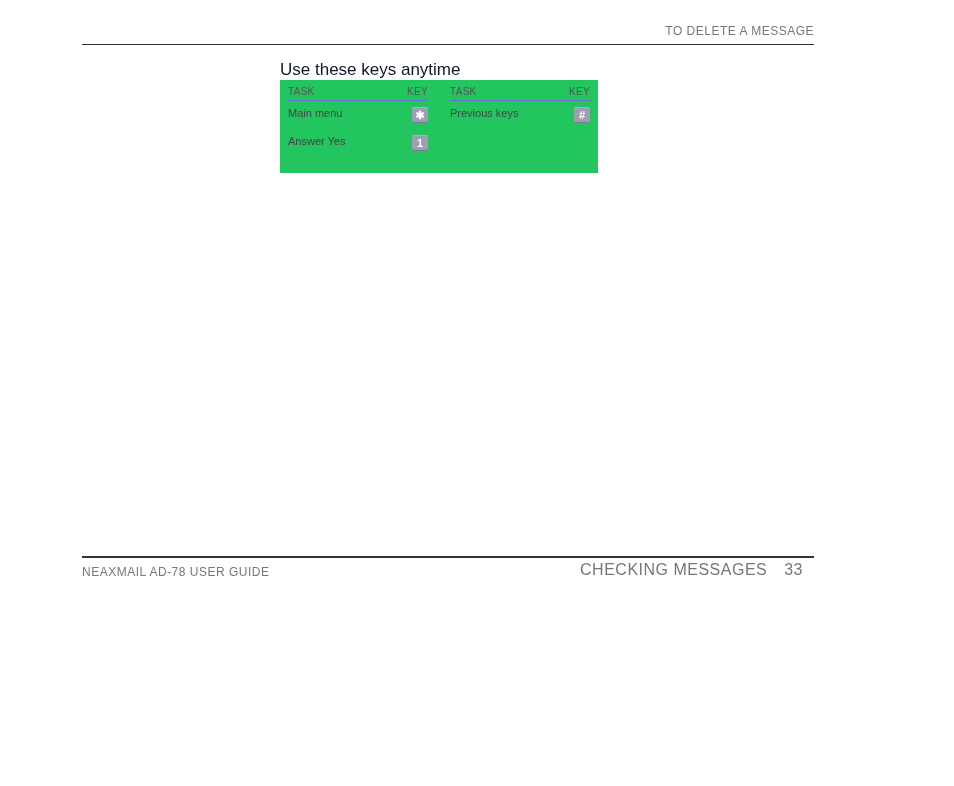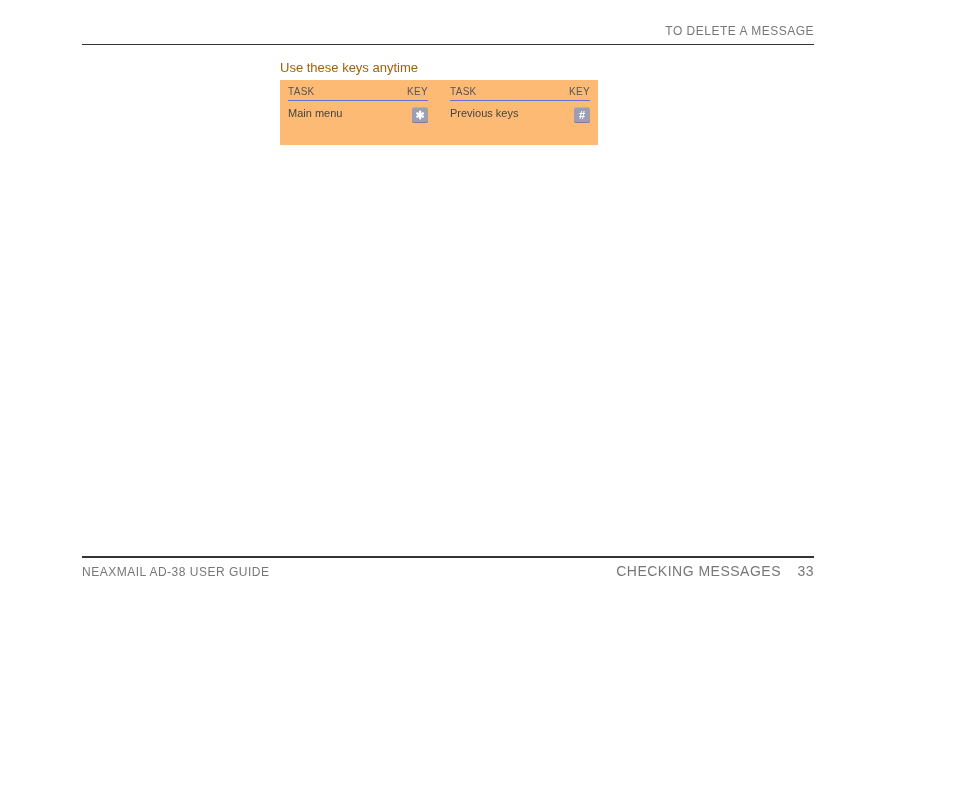--- a/index.html
+++ b/index.html
@@ -32,30 +32,30 @@
     left: 0;
     right: 0;
     top: 44px;
     height: 1px;
     background: #333;
   }
   .section-heading {
     position: absolute;
     left: 198px;
     top: 60px;
-    font-size: 13px;
-    color: #a16207;
+    font-size: 17px;
+    color: #0f172a;
     font-weight: 400;
   }
   .key-table {
     position: absolute;
     left: 198px;
     top: 80px;
     width: 318px;
-    background: #fdba74;
+    background: #22c55e;
     padding: 6px 8px 10px 8px;
     box-sizing: border-box;
     display: flex;
     gap: 22px;
   }
   .key-col {
     flex: 1;
   }
   .key-header {
     display: flex;
@@ -99,23 +99,23 @@
   .footer-left {
     position: absolute;
     left: 0;
     bottom: 42px;
     font-size: 12px;
     letter-spacing: 0.5px;
     color: #777;
   }
   .footer-right {
     position: absolute;
-    right: 0;
+    right: 11px;
     bottom: 42px;
-    font-size: 14px;
+    font-size: 16px;
     letter-spacing: 0.5px;
     color: #777;
   }
   .footer-right .pgnum {
     margin-left: 12px;
   }
 </style>
 </head>
 <body>
 
@@ -129,33 +129,37 @@
   <div class="key-table">
     <div class="key-col">
       <div class="key-header">
         <span>TASK</span>
         <span>KEY</span>
       </div>
       <div class="key-row">
         <span>Main menu</span>
         <span class="key-btn">✱</span>
       </div>
+      <div class="key-row">
+        <span>Answer Yes</span>
+        <span class="key-btn">1</span>
+      </div>
     </div>
     <div class="key-col">
       <div class="key-header">
         <span>TASK</span>
         <span>KEY</span>
       </div>
       <div class="key-row">
         <span>Previous keys</span>
         <span class="key-btn">#</span>
       </div>
     </div>
   </div>
 
   <div class="footer-rule"></div>
-  <div class="footer-left">NEAXMAIL AD-38 USER GUIDE</div>
+  <div class="footer-left">NEAXMAIL AD-78 USER GUIDE</div>
   <div class="footer-right">
     <span>CHECKING MESSAGES</span>
     <span class="pgnum">33</span>
   </div>
 
 </div>
 
 </body></html>

